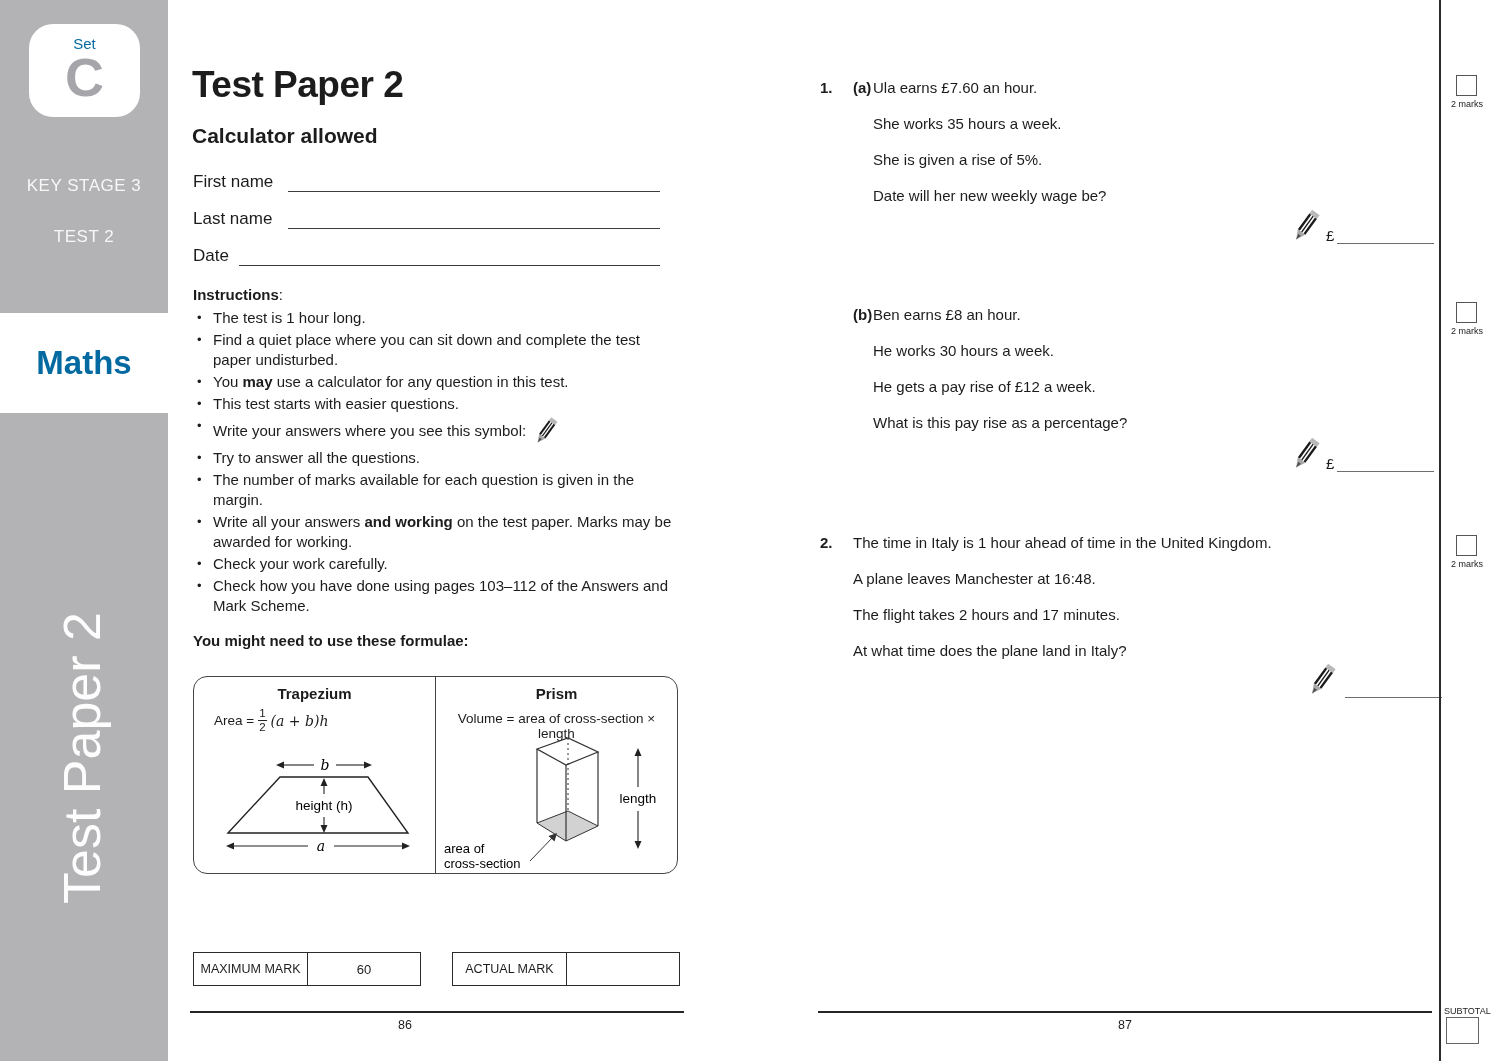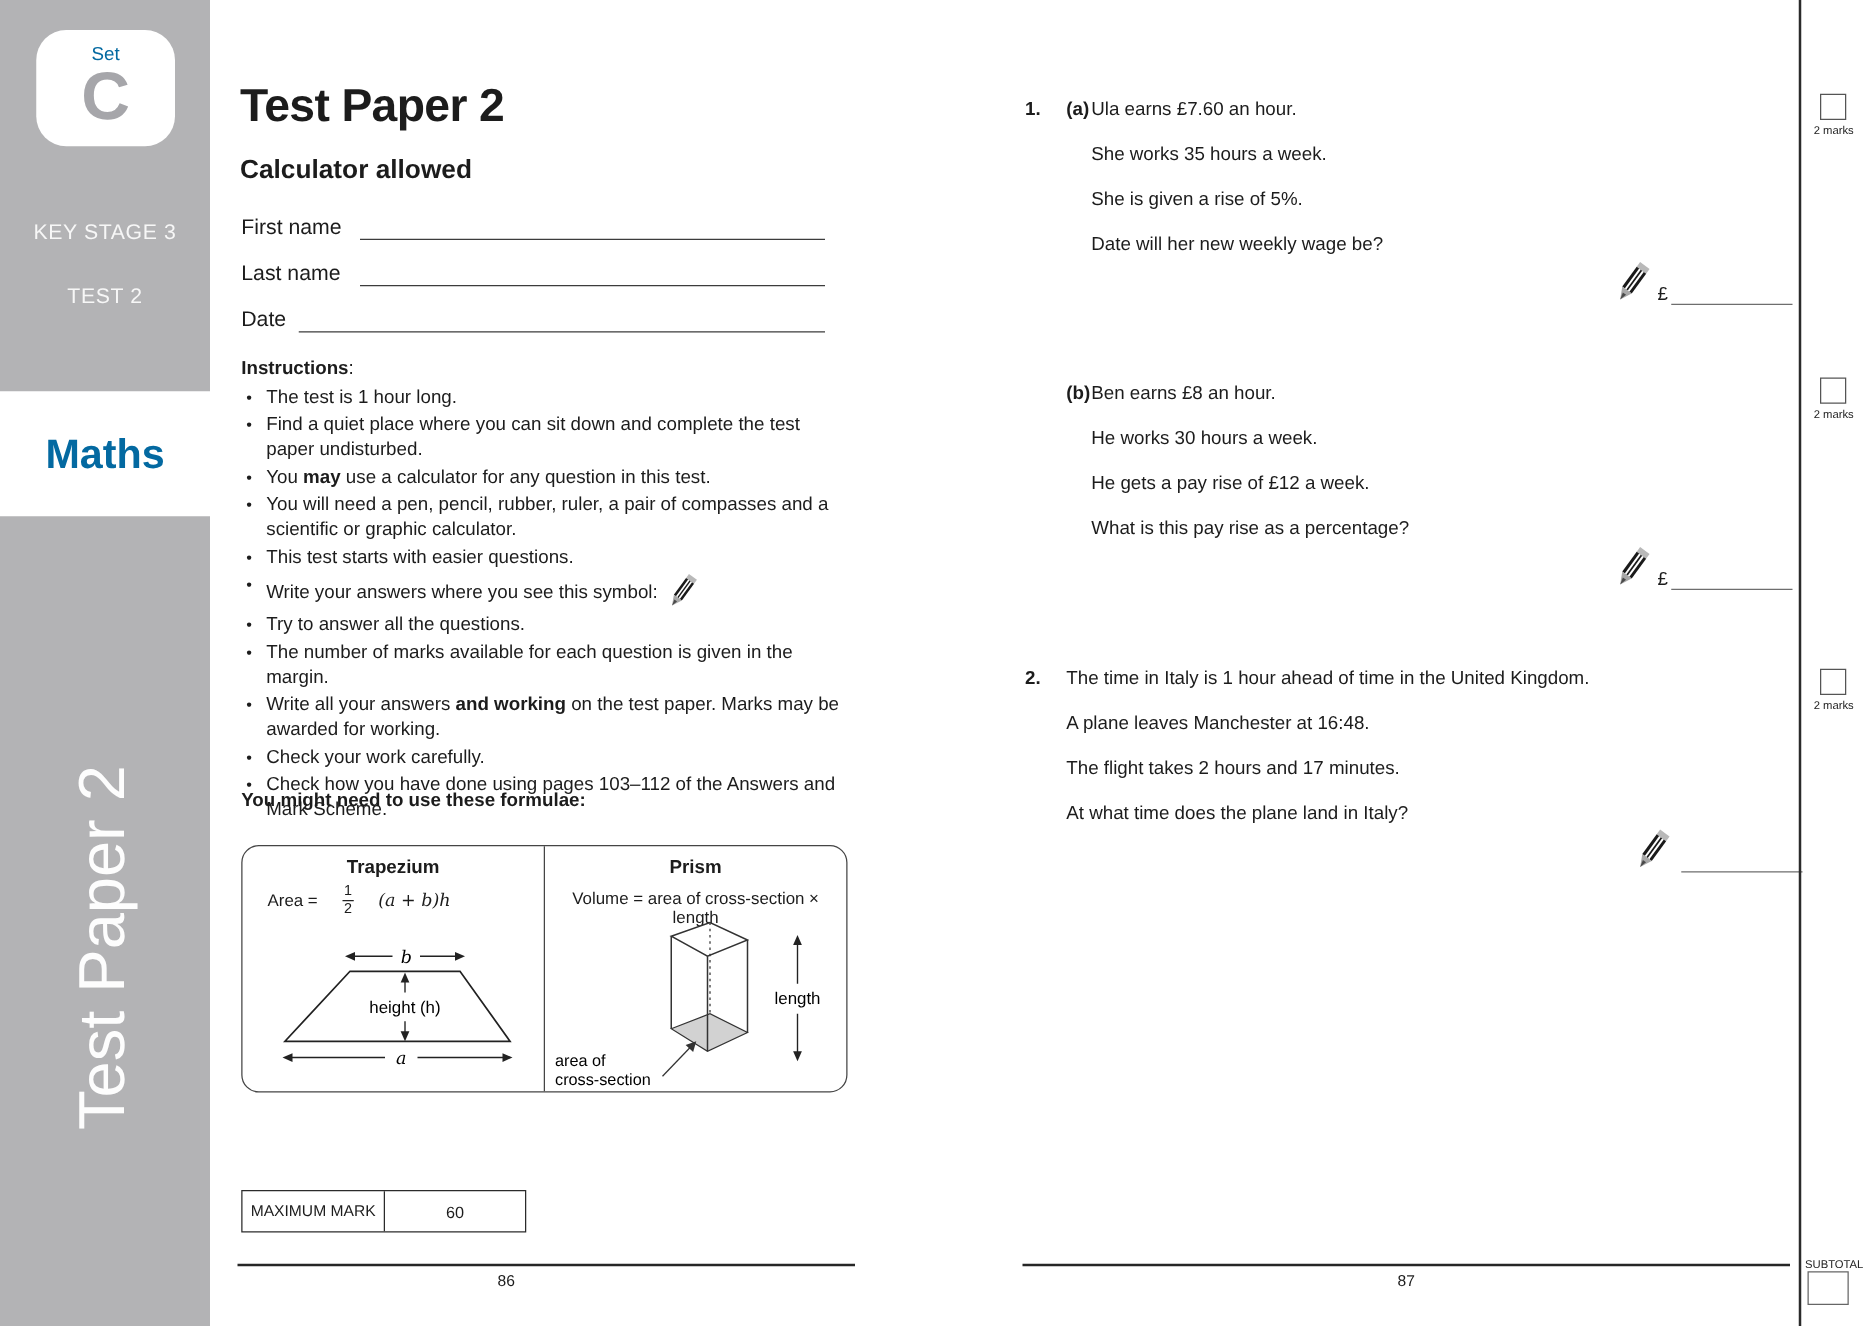--- a/index.html
+++ b/index.html
@@ -31,21 +31,21 @@
   .bullets { position:absolute; left:196px; top:308px; width:478px; font-size:15px; list-style:none; }
   .bullets li { position:relative; padding-left:17px; line-height:20px; margin-bottom:2px; }
   .bullets li::before { content:"\2022"; position:absolute; left:1px; top:0; font-size:13px; }
   .bold { font-weight:bold;margin-top:28px; }
   .pencil-inline { vertical-align:-10px; margin-left:8px; }
   .formulae-head { position:absolute; left:193px; top:632px; font-size:15px; font-weight:bold; }
   .fbox { position:absolute; left:193px; top:676px; width:485px; height:198px; border:1.7px solid #454545; border-radius:14px; display:flex; }
   .fcell { flex:1; position:relative; }
   .fcell.right { border-left:1.7px solid #454545; }
   .ftitle { text-align:center; font-weight:bold; font-size:15px; margin-top:8px; }
-  .area-formula { position:absolute; left:20px; top:30px; display:flex; align-items:center; gap:20px; font-size:13.5px;justify-content:flex-end; }
+  .area-formula { position:absolute; left:20px; top:30px; display:flex; align-items:center; gap:4px; font-size:13.5px;justify-content:flex-end; }
   .frac { display:inline-block; text-align:center; font-size:11.5px; line-height:1.15; }
   .frac .num { display:block; border-bottom:1px solid #222; padding:0 1px; }
   .frac .den { display:block; }
   .mathvar { font-family:"DejaVu Serif", serif; font-style:italic; font-size:14px; }
   .prism-formula { text-align:center; font-size:13.5px; margin-top:9px; padding:0 10px; }
   .trap-svg { position:absolute; left:26px; top:70px; }
   .prism-svg { position:absolute; left:6px; top:58px; }
   
   .marks-tables { position:absolute; left:193px; top:952px; display:flex; gap:31px; }
   .mtable { display:flex; border:1.7px solid #2b2b2b; height:34px; background:#fff; }
@@ -109,21 +109,20 @@
       <span class="fline"></span>
     </div>
   </div>
 
   <div class="instr-head"><b>Instructions</b><span>:</span></div>
 
   <ul class="bullets">
     <li><span>The test is 1 hour long.</span></li>
     <li><span>Find a quiet place where you can sit down and complete the test paper undisturbed.</span></li>
     <li><span>You </span><span class="bold">may</span><span> use a calculator for any question in this test.</span></li>
-    <li><span>You will need a pen, pencil, rubber, ruler, a pair of compasses and a scientific or graphic calculator.</span></li>
     <li><span>This test starts with easier questions.</span></li>
     <li><span>Write your answers where you see this symbol:</span><svg class="pencil-inline" width="24" height="30" viewBox="0 0 30 38">
           <g transform="rotate(36 15 19)">
             <rect x="10" y="1" width="10" height="5" fill="#b9b9b9"></rect>
             <rect x="10" y="6" width="10" height="21" fill="#1a1a1a"></rect>
             <rect x="12.6" y="6" width="1.7" height="21" fill="#fff"></rect>
             <rect x="15.8" y="6" width="1.7" height="21" fill="#fff"></rect>
             <polygon points="10,27 20,27 15,37" fill="#a8a8a8"></polygon>
             <polygon points="13.3,30.7 16.7,30.7 15,37" fill="#4a4a4a"></polygon>
           </g>
@@ -198,20 +197,24 @@
         <polygon points="115,98 106.5,101 112.5,106.5" fill="#333"></polygon>
       </svg>
     </div>
   </div>
 
   <div class="marks-tables">
     <div class="mtable">
       <div class="mcell lab">MAXIMUM MARK</div>
       <div class="mcell val">60</div>
     </div>
+    <div class="mtable">
+      <div class="mcell lab">ACTUAL MARK</div>
+      <div class="mcell val"></div>
+    </div>
   </div>
 
   <div class="footer-line fl-left"></div>
   <div class="pageno pn-left">86</div>
 
   <div class="question" style="top:79px">
     <div class="q-line">
       <span class="q-num">1.</span>
       <span class="q-part">(a)</span>
       <span>Ula earns £7.60 an hour.</span>

